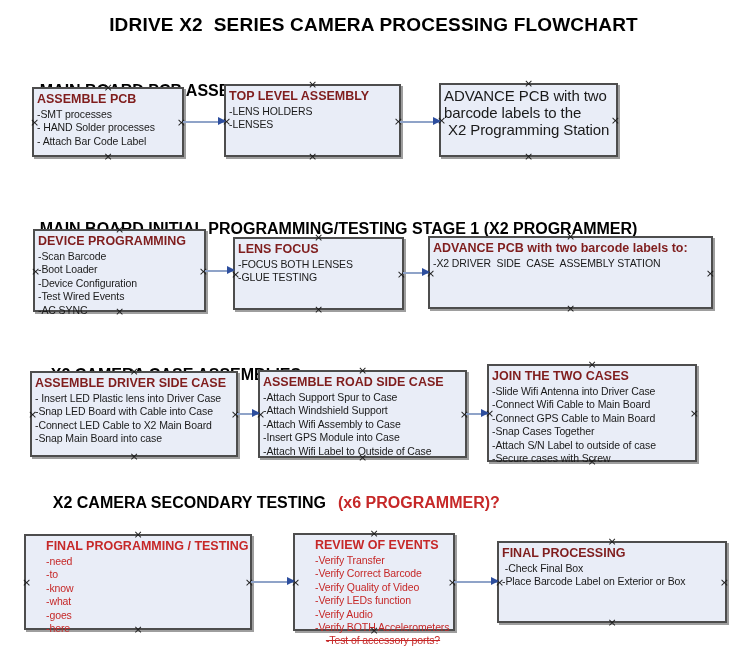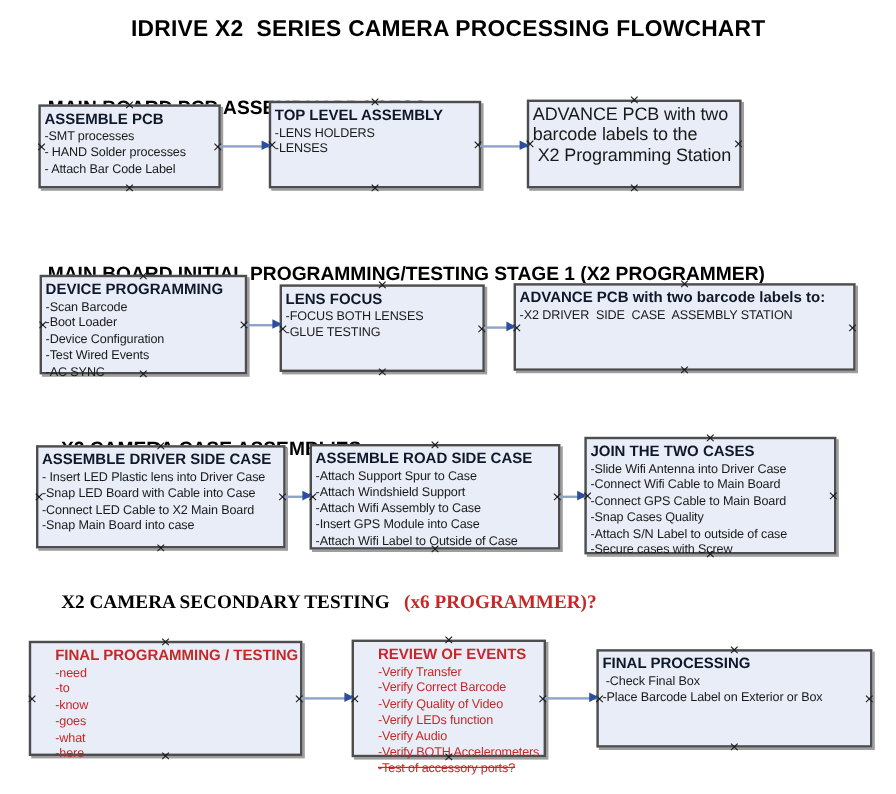--- a/index.html
+++ b/index.html
@@ -22,29 +22,29 @@
   .section-heading .heading-red{color:var(--red,#c62828);margin-left:12px;}
 
   .flow-box{
     position:absolute;box-sizing:border-box;
     background:var(--box-fill,#e9edf7);
     border:2px solid #4d4d4d;
     box-shadow:2px 2px 0 #9e9e9e;
     padding:2px 2px 0 3px;
   }
   .box-title{
-    font-size:12.5px;font-weight:bold;line-height:17px;white-space:pre;color:#0f172a;
+    font-size:12.5px;font-weight:bold;line-height:17px;white-space:pre;color:#7f1d1d;
   }
   .box-title:empty{display:none;}
   .box-line{
     font-size:10.5px;line-height:13.4px;letter-spacing:-0.1px;white-space:pre-wrap;color:#1a1a1a;
   }
   .lines-bold .box-line{font-size:15px;font-weight:normal;line-height:17px;}
   .red-box .box-title,.red-box .box-line{color:var(--red,#c62828);padding-left:17px;}
-  .strike{text-decoration:line-through;}
+  .strike{text-decoration:line-through;text-align:center;}
 
   .arrow{position:absolute;height:1.6px;background:var(--arrow-line,#8fa3c8);}
   .arrow .head{
     position:absolute;right:-2px;top:-3.8px;width:0;height:0;display:block;
     border-left:8px solid var(--arrow-head,#2d4e9e);
     border-top:4.5px solid transparent;border-bottom:4.5px solid transparent;
   }
 
   .handle{
     position:absolute;font-family:"DejaVu Sans",sans-serif;
@@ -178,42 +178,42 @@
       <span class="handle handle-left">×</span>
       <span class="handle handle-right">×</span>
     </div>
 
   <div class="flow-box" style="left:487px;top:364px;width:210px;height:98px;">
     <div class="box-title">JOIN THE TWO CASES</div>
     <div class="box-lines">
         <div class="box-line">-Slide Wifi Antenna into Driver Case</div>
         <div class="box-line">-Connect Wifi Cable to Main Board</div>
         <div class="box-line">-Connect GPS Cable to Main Board</div>
-        <div class="box-line">-Snap Cases Quality</div>
+        <div class="box-line">-Snap Cases Together</div>
         <div class="box-line">-Attach S/N Label to outside of case</div>
         <div class="box-line">-Secure cases with Screw</div>
       </div>
   <span class="handle handle-top">×</span>
       <span class="handle handle-bottom">×</span>
       <span class="handle handle-left">×</span>
       <span class="handle handle-right">×</span>
     </div>
 
-  <div class="section-heading" style="left:35px;top:473px;font-family:Liberation Serif, serif;">
+  <div class="section-heading" style="left:35px;top:473px;">
     <span>X2 CAMERA SECONDARY TESTING</span><span class="heading-red">(x6 PROGRAMMER)?</span>
   </div>
 
   <div class="flow-box red-box" style="left:24px;top:534px;width:228px;height:96px;">
     <div class="box-title">FINAL PROGRAMMING / TESTING</div>
     <div class="box-lines">
         <div class="box-line">-need</div>
         <div class="box-line">-to</div>
         <div class="box-line">-know</div>
+        <div class="box-line">-what</div>
         <div class="box-line">-goes</div>
-        <div class="box-line">-what</div>
         <div class="box-line">-here</div>
       </div>
   <span class="handle handle-top">×</span>
       <span class="handle handle-bottom">×</span>
       <span class="handle handle-left">×</span>
       <span class="handle handle-right">×</span>
     </div>
 
   <div class="flow-box red-box" style="left:293px;top:533px;width:162px;height:98px;">
     <div class="box-title">REVIEW OF EVENTS</div>

